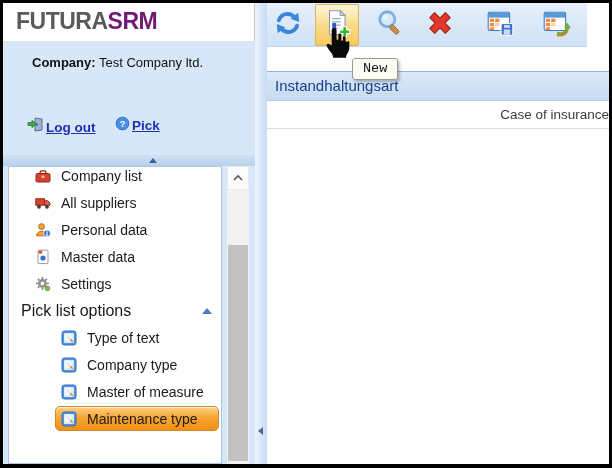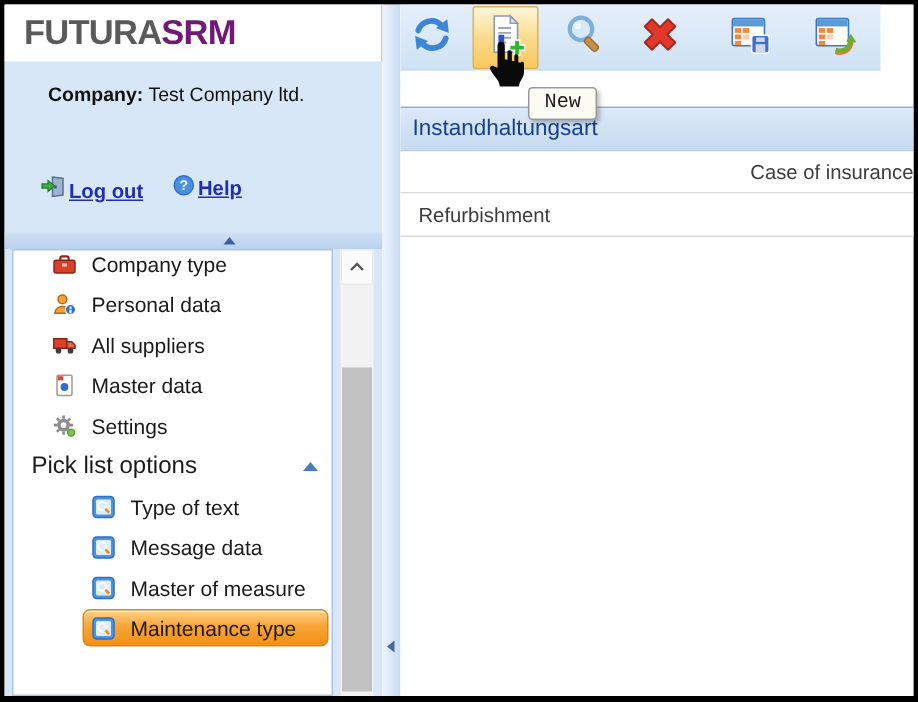--- a/index.html
+++ b/index.html
@@ -84,70 +84,70 @@
           </span>
           <span>Log out</span>
         </span>
         <span class="applink" style="left:112px;top:1px;">
           <span>
             <svg width="15" height="15" viewBox="0 0 16 16">
               <circle cx="8" cy="8" r="6.8" fill="#4a90e2" stroke="#2e6fc0"></circle>
               <text x="8" y="11.6" text-anchor="middle" font-size="10" font-weight="bold" fill="#fff">?</text>
             </svg>
           </span>
-          <span>Help</span>
+          <span>Pick</span>
         </span>
       </div>
     </div>
 
     <div class="menu-strip">
         <span class="tri-up-sm"></span>
       </div>
 
     <div class="menu-panel">
 
       <div class="mrow first">
         <span class="ic">
           <svg width="16" height="16" viewBox="0 0 16 16">
             <rect x="1" y="5.5" width="14" height="8.5" rx="1.5" fill="#d8402a" stroke="#8f2416"></rect>
             <path d="M5.2 5.5V4.3A1.4 1.4 0 0 1 6.6 2.9h2.8a1.4 1.4 0 0 1 1.4 1.4v1.2" fill="none" stroke="#8f2416" stroke-width="1.4"></path>
             <rect x="6.4" y="7.6" width="3.2" height="2.2" fill="#f4c0b0"></rect>
           </svg>
         </span>
-        <span class="lbl">Company type</span>
+        <span class="lbl">Company list</span>
+      </div>
+
+      <div class="mrow">
+        <span class="ic">
+          <svg width="16" height="16" viewBox="0 0 16 16">
+            <rect x="0.8" y="3.8" width="8.8" height="6.4" fill="#d8402a" stroke="#8f2416"></rect>
+            <path d="M9.6 5.8h3.2l2.2 2.2v2.2H9.6z" fill="#e06a50" stroke="#8f2416"></path>
+            <circle cx="4" cy="11.8" r="1.9" fill="#3c3c3c"></circle>
+            <circle cx="12" cy="11.8" r="1.9" fill="#3c3c3c"></circle>
+          </svg>
+        </span>
+        <span class="lbl">All suppliers</span>
       </div>
 
       <div class="mrow">
         <span class="ic">
           <svg width="16" height="16" viewBox="0 0 16 16">
             <circle cx="6.6" cy="4.6" r="2.9" fill="#f2a33c" stroke="#b56a12"></circle>
             <path d="M1.6 13.8c0-3 2.3-4.4 5-4.4s5 1.4 5 4.4z" fill="#f2a33c" stroke="#b56a12"></path>
             <circle cx="12" cy="11.4" r="3.4" fill="#2f6fd0" stroke="#fff" stroke-width="0.8"></circle>
             <rect x="11.3" y="9.4" width="1.4" height="1.4" fill="#fff"></rect>
             <rect x="11.3" y="11.4" width="1.4" height="2.5" fill="#fff"></rect>
           </svg>
         </span>
         <span class="lbl">Personal data</span>
       </div>
 
       <div class="mrow">
         <span class="ic">
           <svg width="16" height="16" viewBox="0 0 16 16">
-            <rect x="0.8" y="3.8" width="8.8" height="6.4" fill="#d8402a" stroke="#8f2416"></rect>
-            <path d="M9.6 5.8h3.2l2.2 2.2v2.2H9.6z" fill="#e06a50" stroke="#8f2416"></path>
-            <circle cx="4" cy="11.8" r="1.9" fill="#3c3c3c"></circle>
-            <circle cx="12" cy="11.8" r="1.9" fill="#3c3c3c"></circle>
-          </svg>
-        </span>
-        <span class="lbl">All suppliers</span>
-      </div>
-
-      <div class="mrow">
-        <span class="ic">
-          <svg width="16" height="16" viewBox="0 0 16 16">
             <rect x="3" y="1.2" width="10" height="13.4" rx="1" fill="#fff" stroke="#9a9a9a"></rect>
             <rect x="3.6" y="1.8" width="3.6" height="2.8" fill="#d84a3a"></rect>
             <circle cx="8" cy="9" r="2.6" fill="#2f6fd0"></circle>
           </svg>
         </span>
         <span class="lbl">Master data</span>
       </div>
 
       <div class="mrow">
         <span class="ic">
@@ -179,21 +179,21 @@
 
       <div class="mrow sub">
         <span class="ic">
           <svg width="16" height="16" viewBox="0 0 16 16">
             <rect x="1" y="1" width="14" height="14" rx="2.5" fill="#4f94de" stroke="#2e6fc0"></rect>
             <rect x="3" y="3" width="10" height="10" rx="1" fill="#dcecfb"></rect>
             <circle cx="7.2" cy="7.2" r="2.7" fill="none" stroke="#f7fbff" stroke-width="1.5"></circle>
             <line x1="9.2" y1="9.2" x2="11.8" y2="11.8" stroke="#e89030" stroke-width="1.8"></line>
           </svg>
         </span>
-        <span class="lbl">Message data</span>
+        <span class="lbl">Company type</span>
       </div>
 
 
       <div class="mrow sub">
         <span class="ic">
           <svg width="16" height="16" viewBox="0 0 16 16">
             <rect x="1" y="1" width="14" height="14" rx="2.5" fill="#4f94de" stroke="#2e6fc0"></rect>
             <rect x="3" y="3" width="10" height="10" rx="1" fill="#dcecfb"></rect>
             <circle cx="7.2" cy="7.2" r="2.7" fill="none" stroke="#f7fbff" stroke-width="1.5"></circle>
             <line x1="9.2" y1="9.2" x2="11.8" y2="11.8" stroke="#e89030" stroke-width="1.8"></line>
@@ -307,23 +307,20 @@
       </div>
     </div>
 
     <div class="content-header">
       <span>Instandhaltungsart</span>
     </div>
 
     <div class="list-row" style="top:98px;text-align:right;">
       <span>Case of insurance</span>
     </div>
-    <div class="list-row" style="top:126px;height:29px;line-height:29px;">
-      <span>Refurbishment</span>
-    </div>
   </div>
 
   <div class="tooltip">
     <span>New</span>
   </div>
 
   <div class="cursor">
     <svg width="36" height="40" viewBox="0 0 32 36">
       <rect x="11.8" y="0" width="3.4" height="7" fill="#2f55cc"></rect>
       <path fill="#0a0a0a" d="M13.4 4.4c1.4 0 2.2 1 2.2 2.4v8l1.6.3v-4.6c0-1.4 2.6-1.4 2.6 0v5.2l1.5.3v-3.2c0-1.3 2.4-1.3 2.4 0v3.9l1.3.3c.1-1 2.1-.9 2.1.3v4.9c0 2.8-1.3 4.3-2.2 6-.7 1.2-.8 3-.8 3H12.6s-.3-2.2-1.3-3.7c-1.4-2.1-3.6-4.5-4.5-6.6-.6-1.3.5-2.6 1.9-2l2.5 1.1V6.8c0-1.4.8-2.4 2.2-2.4z"></path>

